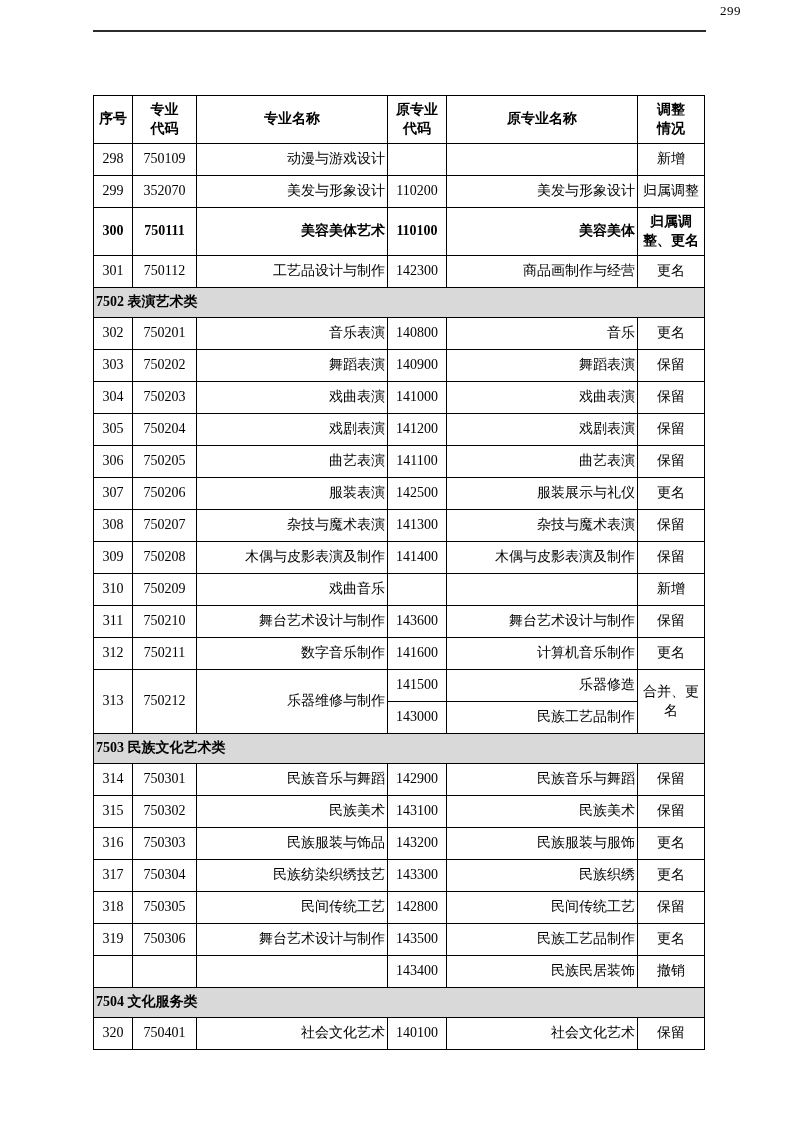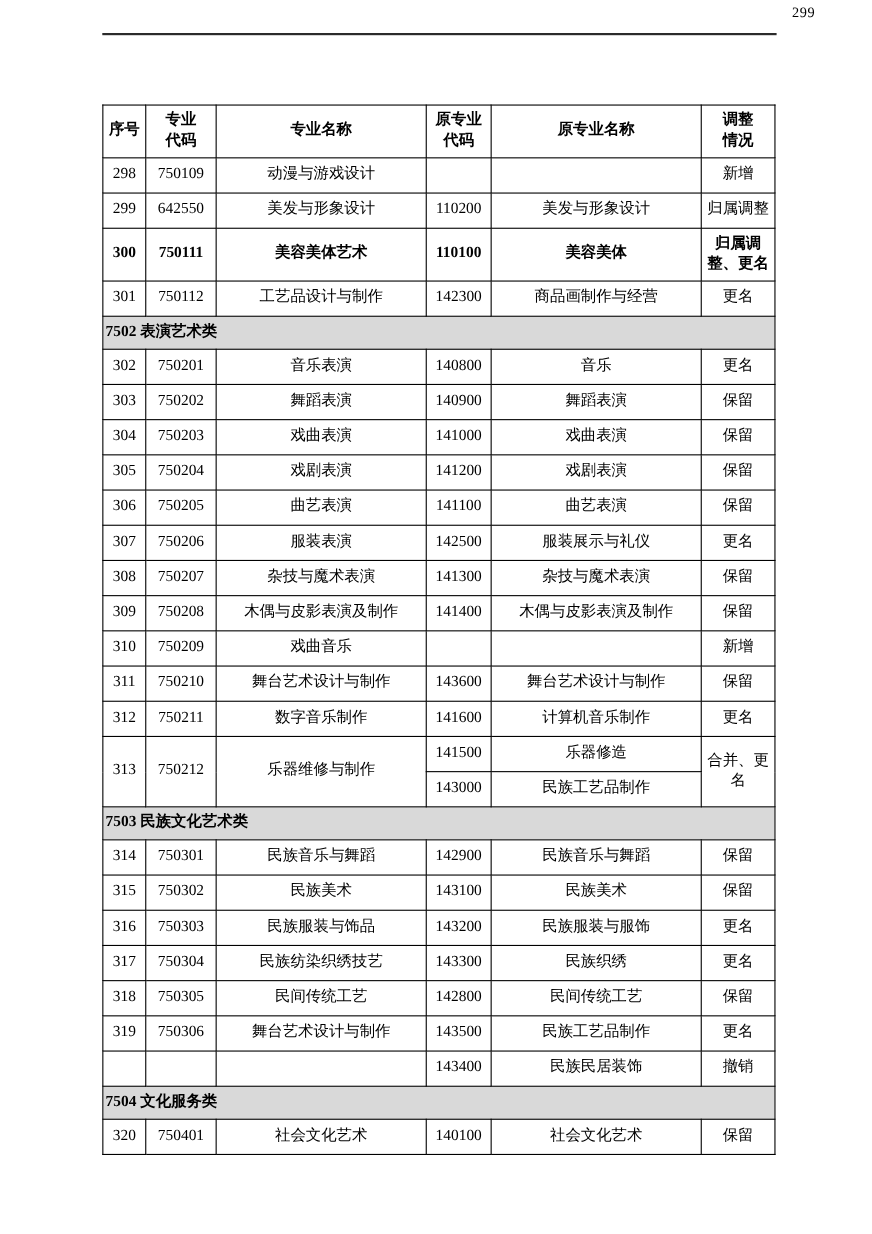--- a/index.html
+++ b/index.html
@@ -60,21 +60,21 @@
     background:#d9d9d9;
     font-weight:bold;
     font-size:15px;
     text-align:left;
     padding-left:4px;
     border-top:1.5px solid #000;
     border-bottom:1.5px solid #000;
     margin-top:46px;
   }
   .c0,.c1,.c3,.c5{text-align:center;}
-  .c2,.c4{text-align:center;padding-left:3px;}
+  .c2,.c4{text-align:right;padding-left:3px;}
 </style>
 </head>
 <body>
 
 <div class="page">
   <div class="page-number">299</div>
   <div class="header-rule"></div>
   <table class="majors">
     <colgroup>
       <col style="width:39px">
@@ -101,21 +101,21 @@
         <tr class="data-row">
           <td class="c0">298</td>
           <td class="c1">750109</td>
           <td class="c2">动漫与游戏设计</td>
           <td class="c3"></td>
           <td class="c4"></td>
           <td class="c5">新增</td>
         </tr>
         <tr class="data-row">
           <td class="c0">299</td>
-          <td class="c1">642550</td>
+          <td class="c1">352070</td>
           <td class="c2">美发与形象设计</td>
           <td class="c3">110200</td>
           <td class="c4">美发与形象设计</td>
           <td class="c5">归属调整</td>
         </tr>
         <tr class="data-row row-tall">
           <td class="c0">300</td>
           <td class="c1">750111</td>
           <td class="c2">美容美体艺术</td>
           <td class="c3">110100</td>

